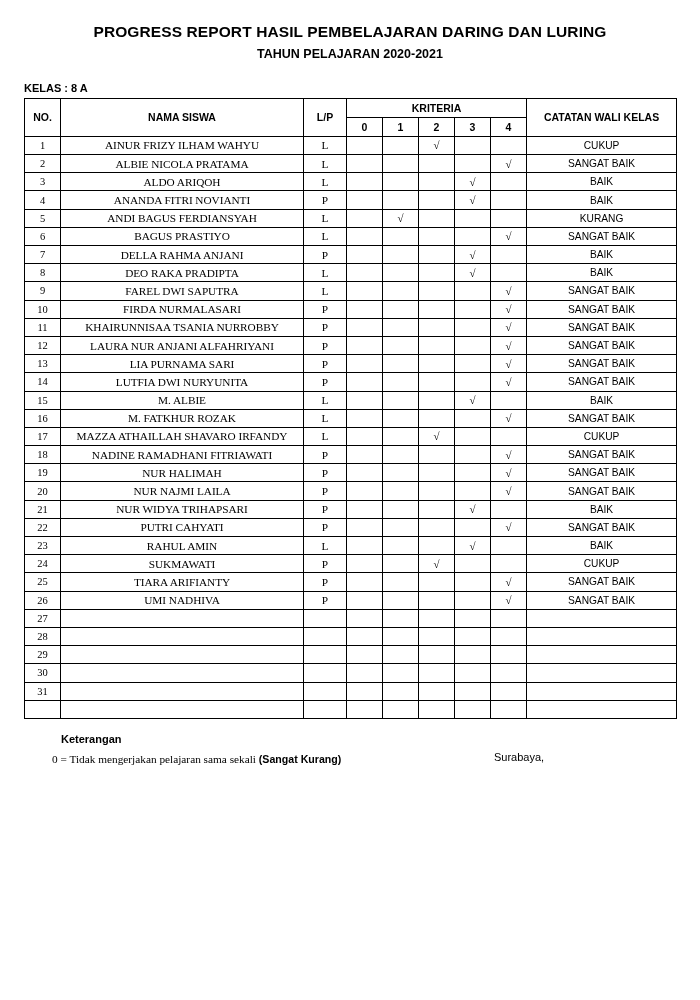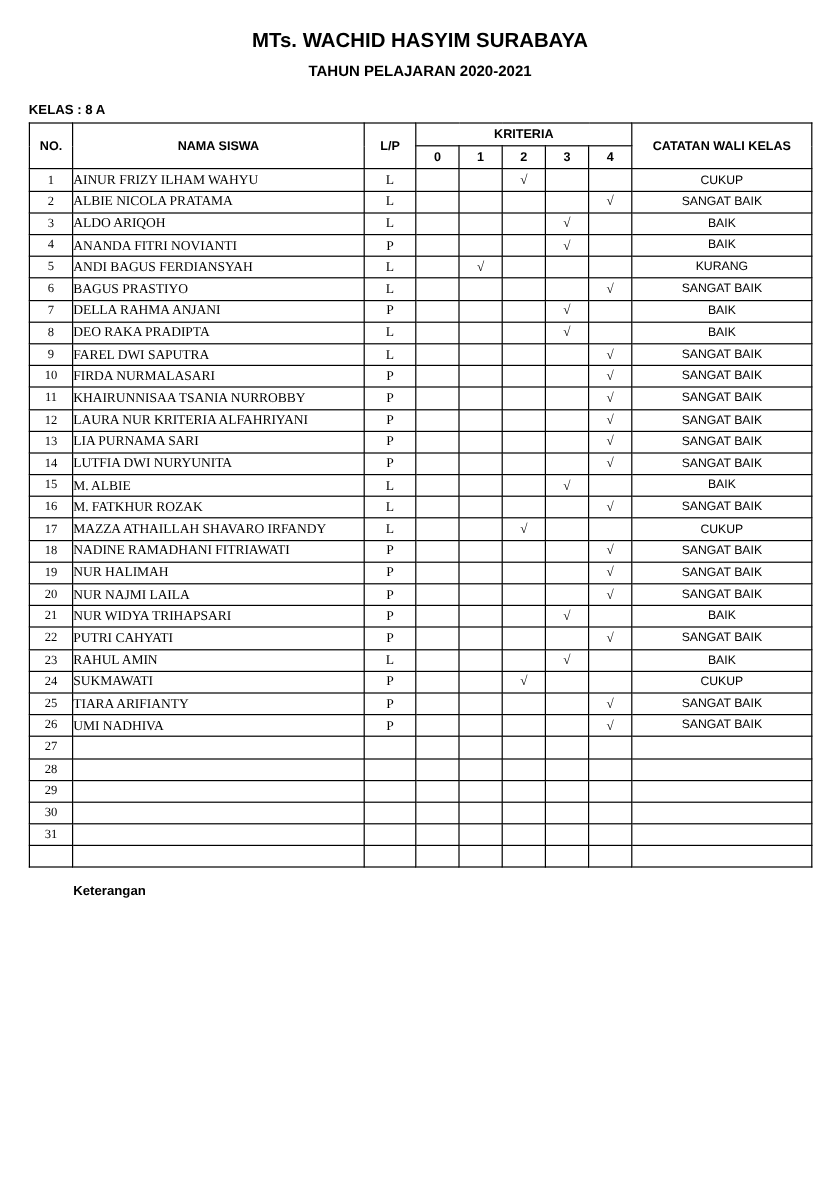--- a/index.html
+++ b/index.html
@@ -87,21 +87,21 @@
     height: 18.2px;
     font-size: 11.3px;
     font-family: "Liberation Serif", serif;
   }
   td.c-no {
     text-align: center;
     font-size: 10.5px;
   }
   td.c-name {
     padding-left: 5px;
-    text-align: left;
+    text-align: center;
     letter-spacing: -0.05px;
   }
   td.c-lp { text-align: center; }
   td.c-k  { text-align: center; font-size: 11px; }
   td.c-note {
     text-align: center;
     font-family: "Liberation Sans", sans-serif;
     font-size: 10.2px;
     margin-left: 30px;
   }
@@ -128,21 +128,21 @@
     font-family: "Liberation Sans", sans-serif;
     font-size: 11px;
   }
 </style>
 </head>
 <body>
 
 <div class="page">
 
   <div class="header">
-    <div class="title-2">MTs. WACHID HASYIM SURABAYA</div>
+    <div class="title-1">PROGRESS REPORT HASIL PEMBELAJARAN DARING DAN LURING</div>
     <div class="title-3">TAHUN PELAJARAN 2020-2021</div>
   </div>
 
   <div class="meta-row">
     <div class="meta-class">KELAS : 8 A</div>
   </div>
 
   <table class="grid">
     <colgroup>
       <col class="col-no">
@@ -288,21 +288,21 @@
           <td class="cell c-lp">P</td>
           <td class="cell c-k"></td>
           <td class="cell c-k"></td>
           <td class="cell c-k"></td>
           <td class="cell c-k"></td>
           <td class="cell c-k">√</td>
           <td class="cell c-note">SANGAT BAIK</td>
         </tr>
         <tr>
           <td class="cell c-no">12</td>
-          <td class="cell c-name">LAURA NUR KRITERIA ALFAHRIYANI</td>
+          <td class="cell c-name">LAURA NUR ANJANI ALFAHRIYANI</td>
           <td class="cell c-lp">P</td>
           <td class="cell c-k"></td>
           <td class="cell c-k"></td>
           <td class="cell c-k"></td>
           <td class="cell c-k"></td>
           <td class="cell c-k">√</td>
           <td class="cell c-note">SANGAT BAIK</td>
         </tr>
         <tr>
           <td class="cell c-no">13</td>
@@ -522,14 +522,18 @@
           <td class="cell c-k"></td>
           <td class="cell c-k"></td>
           <td class="cell c-k"></td>
           <td class="cell c-note"></td>
         </tr>
       </tbody>
   </table>
 
   <div class="ket">Keterangan</div>
 
+  <div class="legend">
+    <div class="legend-line"><span>0 = Tidak mengerjakan pelajaran sama sekali </span><b>(Sangat Kurang)</b></div>
+    <div class="sign">Surabaya,</div>
+  </div>
 
 </div>
 
 </body></html>

